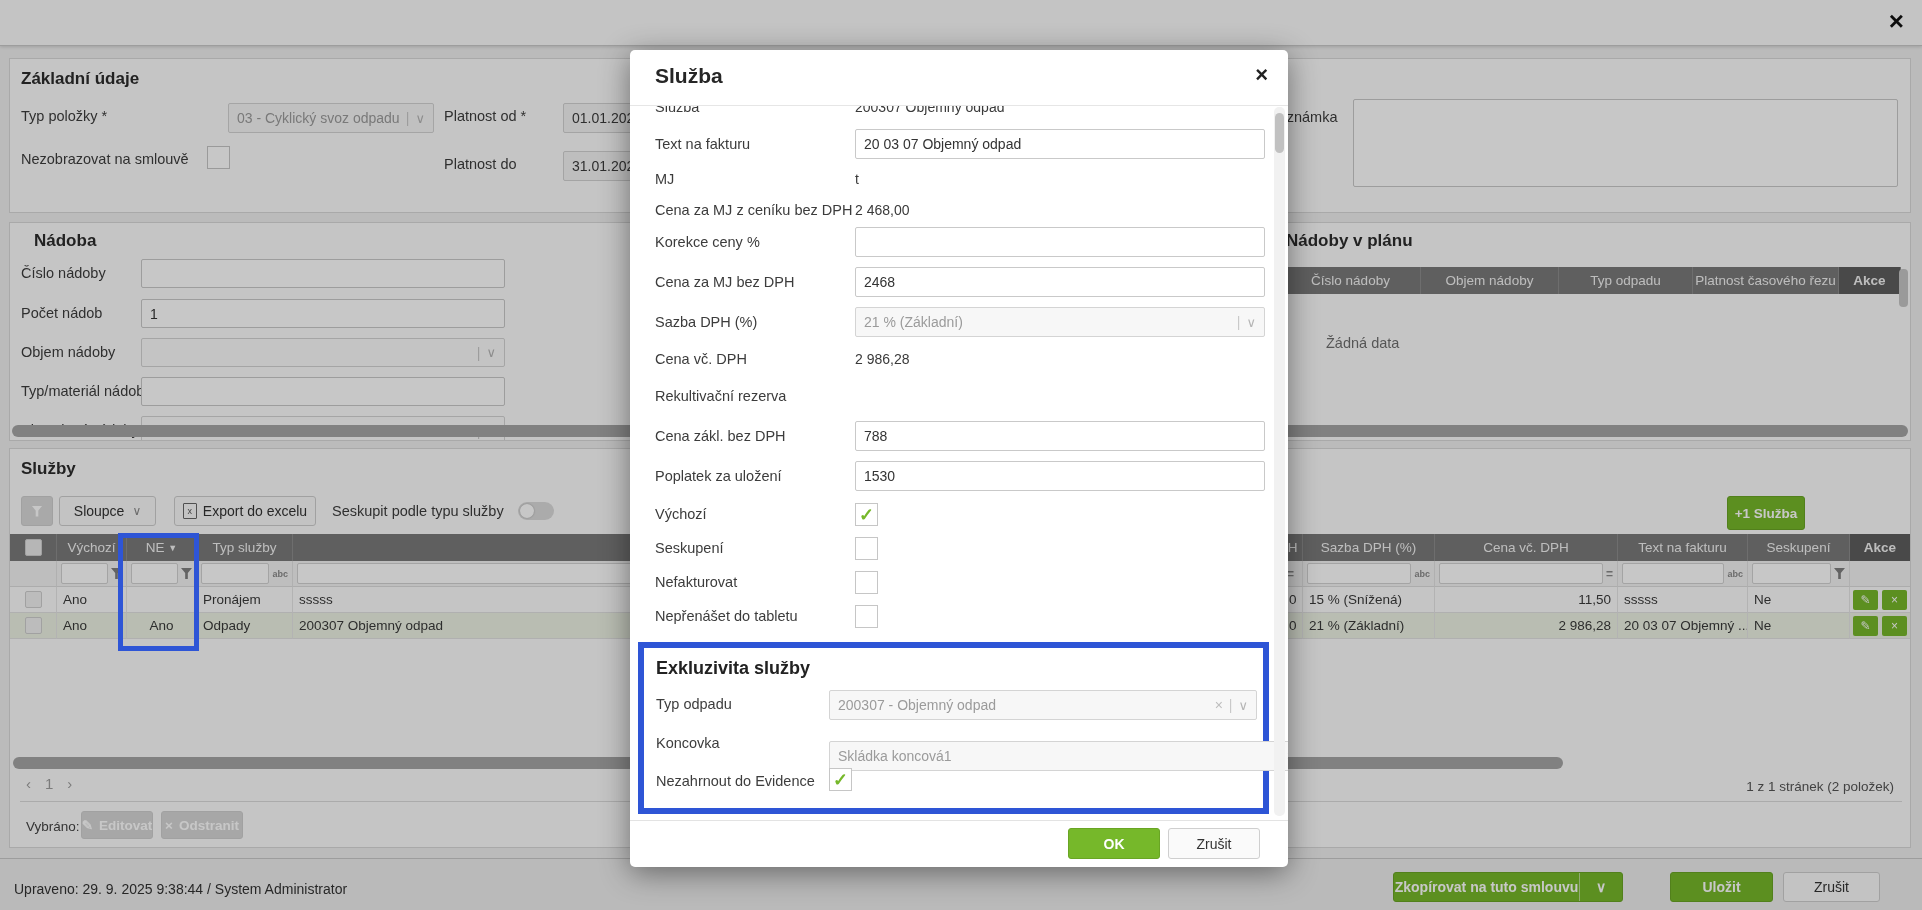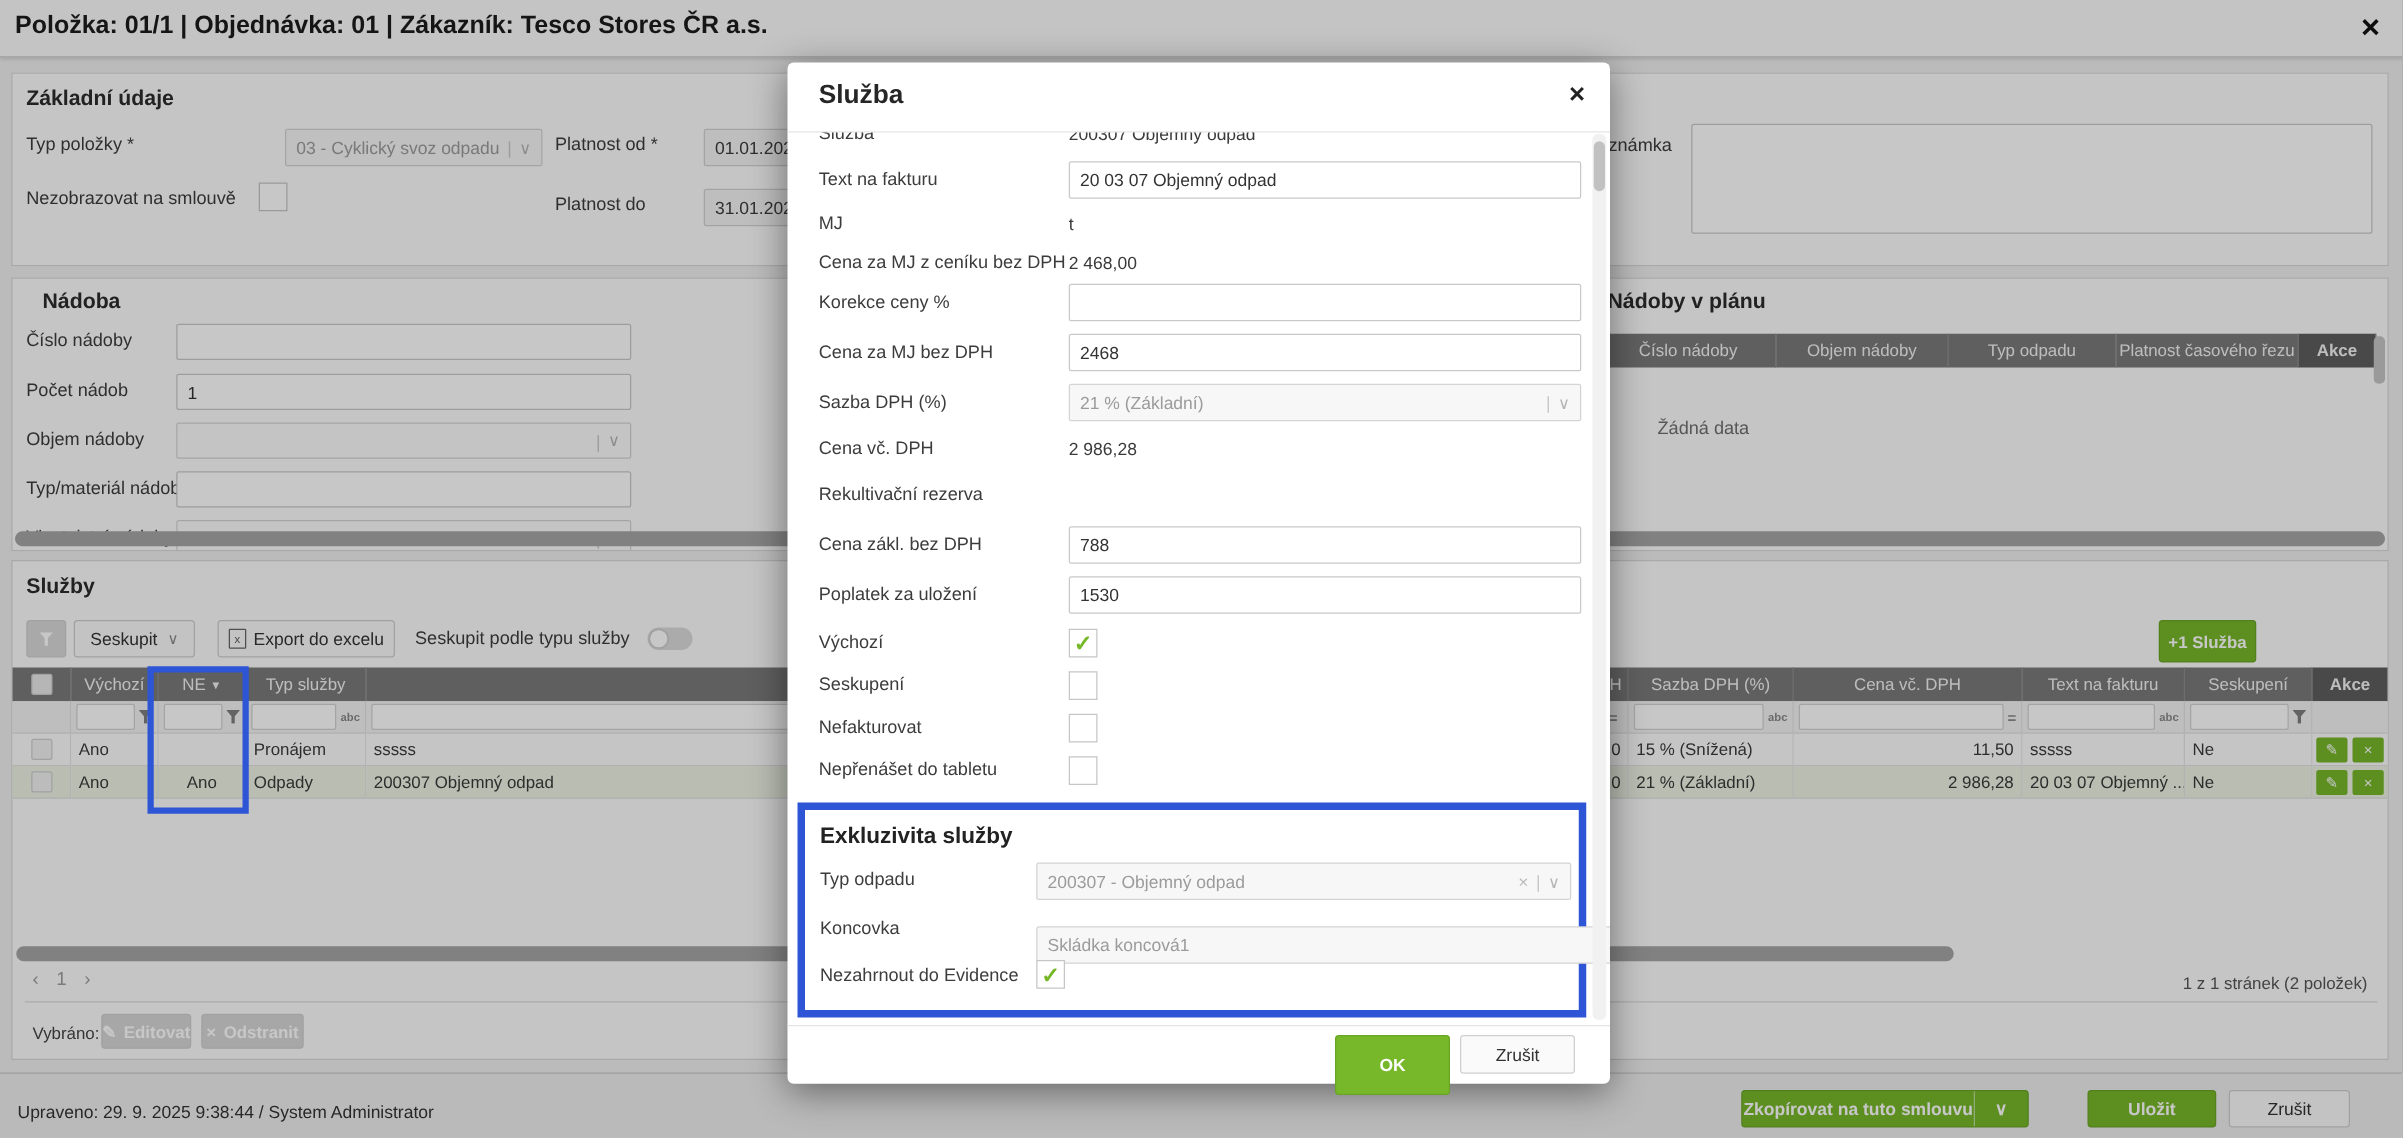--- a/index.html
+++ b/index.html
@@ -65,21 +65,20 @@
   .vthumb{position:absolute;width:9px;background:#c6c6c6;border-radius:4px;}
 </style>
 </head>
 <body>
 
 <div id="screen">
 
   <div>
 
     <div class="titlebar">
-      <div class="t">Položka: 01/1 | Objednávka: 01 | Zákazník: Tesco Stores ČR a.s.</div>
       <div class="winclose">×</div>
     </div>
 
     <div class="panel" style="left:9px;top:58px;width:1902px;height:155px;">
       <div class="h1 abs" style="left:11px;top:10px;">Základní údaje</div>
       <div class="lbl abs" style="left:11px;top:49px;">Typ položky *</div>
       <div class="sel" style="left:218px;top:44px;width:206px;height:30px;">
         <span class="val">03 - Cyklický svoz odpadu</span>
         <span class="pipe">|</span>
         <span class="chev">∨</span>
@@ -131,21 +130,21 @@
 
     <div class="hthumb" style="left:12px;top:425px;width:1896px;z-index:2;"></div>
 
     <div class="panel" style="left:9px;top:448px;width:1902px;height:400px;">
       <div class="h1 abs" style="left:11px;top:10px;text-align:center;">Služby</div>
 
       <div class="btn" style="position:absolute;left:11px;top:47px;width:32px;height:30px;background:#d9d9d9;border:1px solid #cfcfcf;">
         <span class="funnel" style="background:#fff;"></span>
       </div>
       <div class="btn btn-light" style="position:absolute;left:49px;top:47px;width:97px;height:30px;gap:8px;">
-        <span>Seskupit</span>
+        <span>Sloupce</span>
         <span class="chev" style="color:#8a8a8a;font-size:12px;">∨</span>
       </div>
       <div class="btn btn-light" style="position:absolute;left:164px;top:47px;width:142px;height:30px;">
         <span class="excel">x</span>
         <span>Export do excelu</span>
       </div>
       <div class="lbl abs" style="left:322px;top:54px;">Seskupit podle typu služby</div>
       <div class="toggle" style="left:508px;top:53px;">
         <div class="knob"></div>
       </div>
@@ -357,18 +356,18 @@
             <span class="ck">✓</span>
           </div>
       </div>
     </div>
 
     <div class="mscroll">
         <div class="mthumb"></div>
       </div>
 
     <div class="mfoot">
-      <div class="btn btn-green" style="position:absolute;left:438px;top:7px;width:92px;height:48px;">OK</div>
+      <div class="btn btn-green" style="position:absolute;left:438px;top:7px;width:92px;height:31px;">OK</div>
       <div class="btn btn-light" style="position:absolute;left:538px;top:7px;width:92px;height:31px;">Zrušit</div>
     </div>
   </div>
 
 </div>
 
 </body></html>

